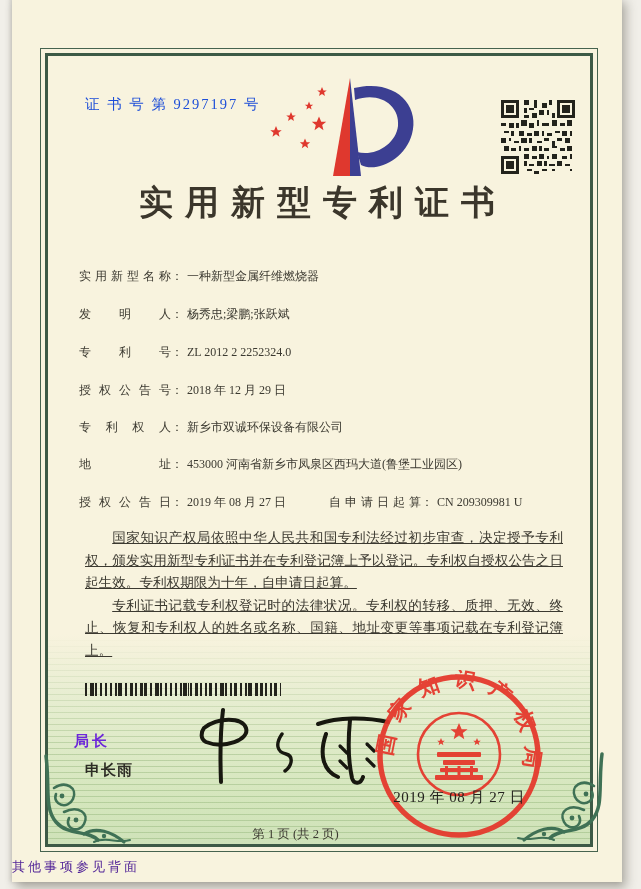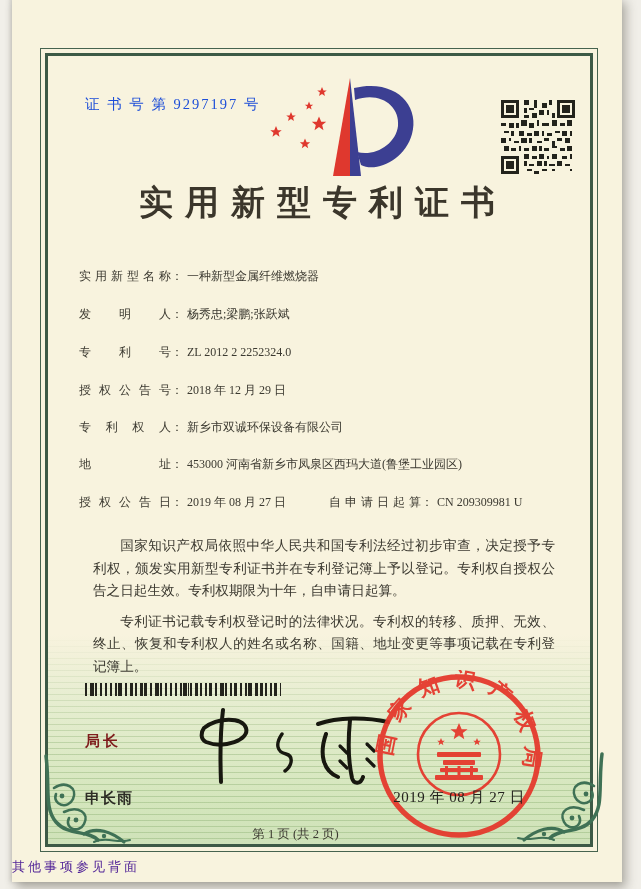--- a/index.html
+++ b/index.html
@@ -41,30 +41,30 @@
     font-size:34px;font-weight:700;color:#3b362b;letter-spacing:12px;text-indent:12px;font-family:Liberation Serif, serif;
   }
   .row{position:absolute;left:67px;width:480px;font-size:12px;color:#3b3930;white-space:nowrap;}
   .flabel{display:inline-block;width:92px;text-align:justify;text-align-last:justify;vertical-align:top;}
   .colon{margin-right:4px;}
   .cell2{position:absolute;left:250px;top:0;}
   .paras{
     position:absolute;left:73px;top:531px;width:478px;
     font-size:13.6px;line-height:22.5px;color:#3b3930;text-align:justify;
   }
-  .paras p{margin:8px;text-indent:2em;}
+  .paras p{margin:0;text-indent:2em;text-decoration:underline;}
   .barcode{
     position:absolute;left:73px;top:687px;width:196px;height:13px;
     background-image:
       repeating-linear-gradient(90deg,#23231c 0 2px,transparent 2px 5px),
       repeating-linear-gradient(90deg,transparent 0 7px,#23231c 7px 9px,transparent 9px 13px),
       repeating-linear-gradient(90deg,transparent 0 11px,#23231c 11px 12px,transparent 12px 23px);
   }
-  .director-title{position:absolute;left:73px;top:736px;font-size:15px;font-weight:700;color:#7f1d1d;letter-spacing:3px;}
-  .director-name{position:absolute;left:73px;top:765px;font-size:15px;font-weight:700;color:#2e2d26;letter-spacing:1px;margin-top:28px;}
+  .director-title{position:absolute;left:62px;top:736px;font-size:15px;font-weight:700;color:#6d28d9;letter-spacing:3px;}
+  .director-name{position:absolute;left:73px;top:765px;font-size:15px;font-weight:700;color:#2e2d26;letter-spacing:1px;}
   .signature{position:absolute;left:178px;top:698px;width:215px;height:108px;}
   .seal{position:absolute;left:361px;top:674px;width:172px;height:172px;opacity:.93;}
   .seal-date{
     position:absolute;left:363px;top:792px;width:168px;text-align:center;
     font-size:15px;color:#23221d;letter-spacing:.5px;white-space:nowrap;
   }
   .page-num{position:absolute;left:33px;top:830px;width:501px;text-align:center;font-size:12.5px;color:#3b3930;}
   .back-note{position:absolute;left:0;top:862px;width:100%;text-align:left;font-size:13px;color:#4c1d95;letter-spacing:3px;}
   .ornament{position:absolute;width:100px;height:100px;}
   .orn-left{left:24px;top:754px;}

